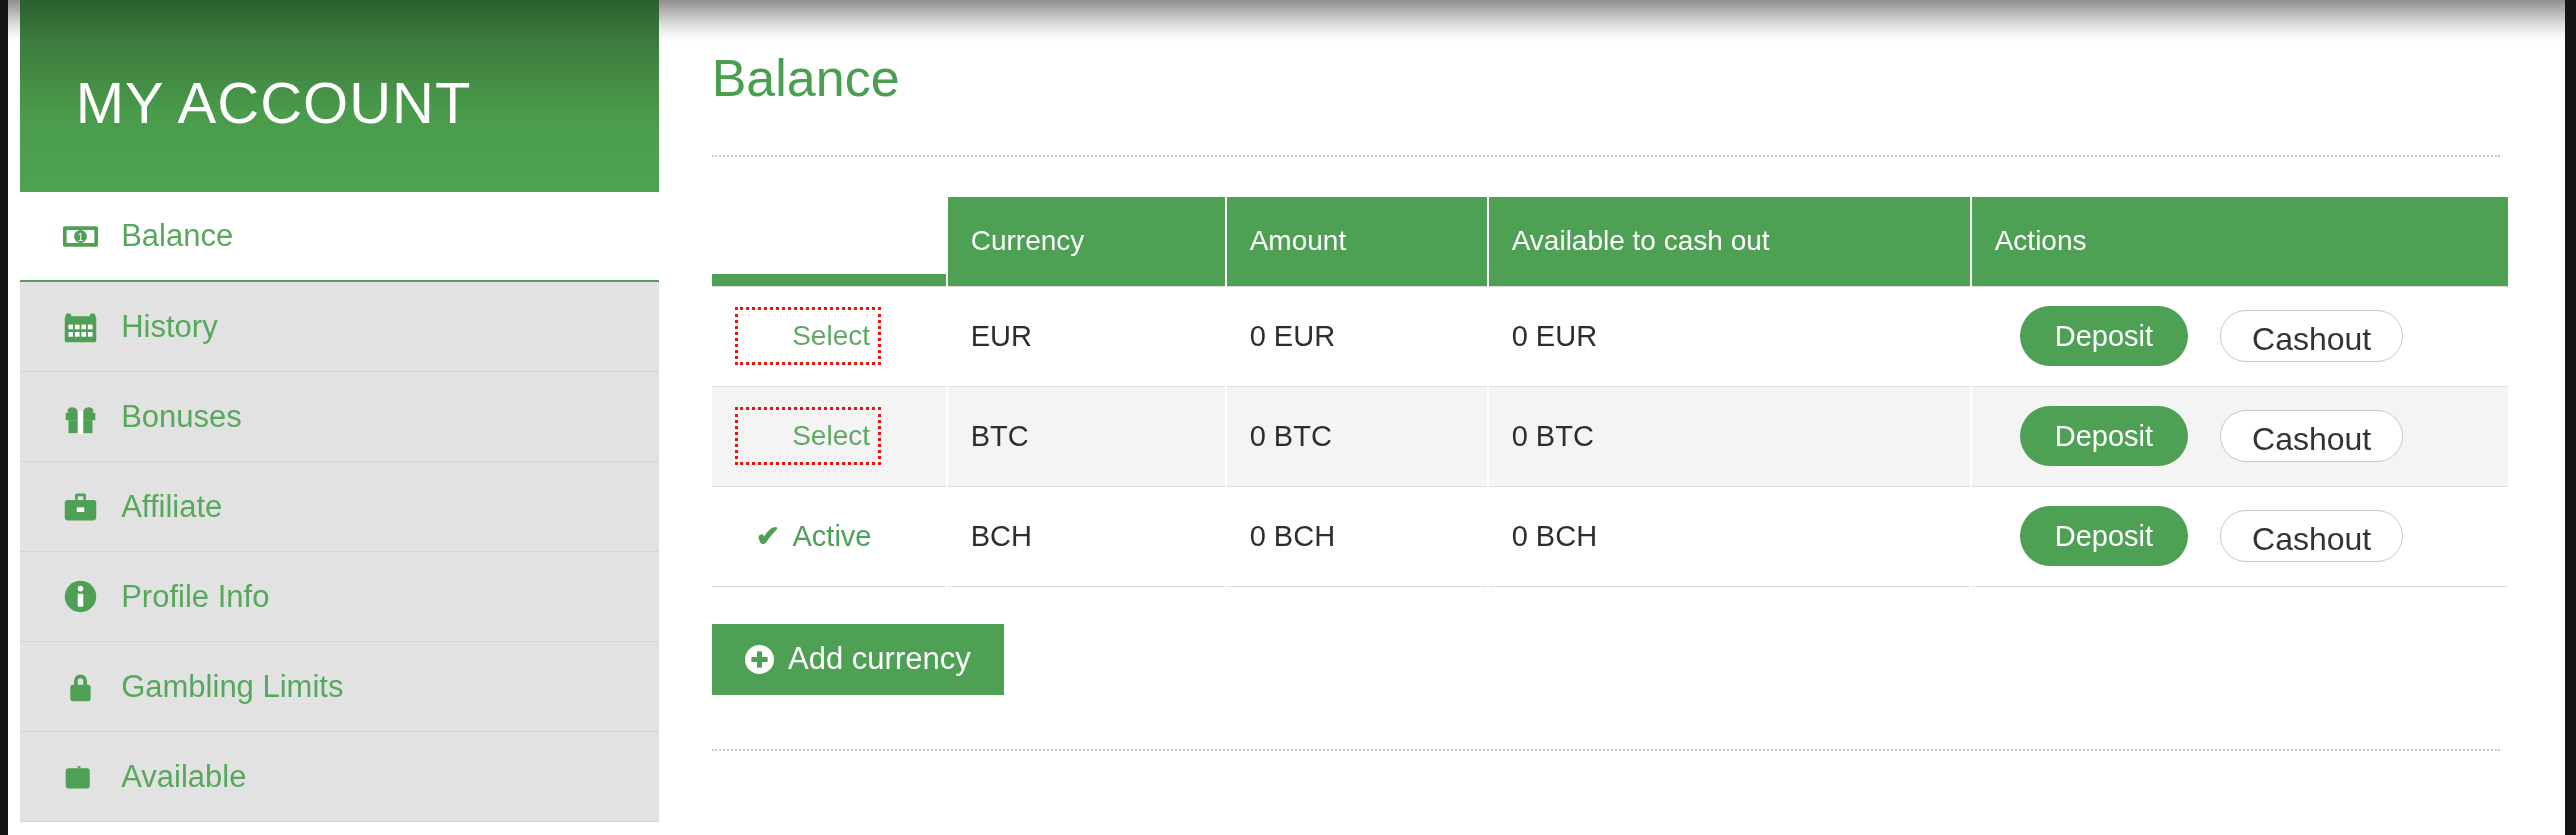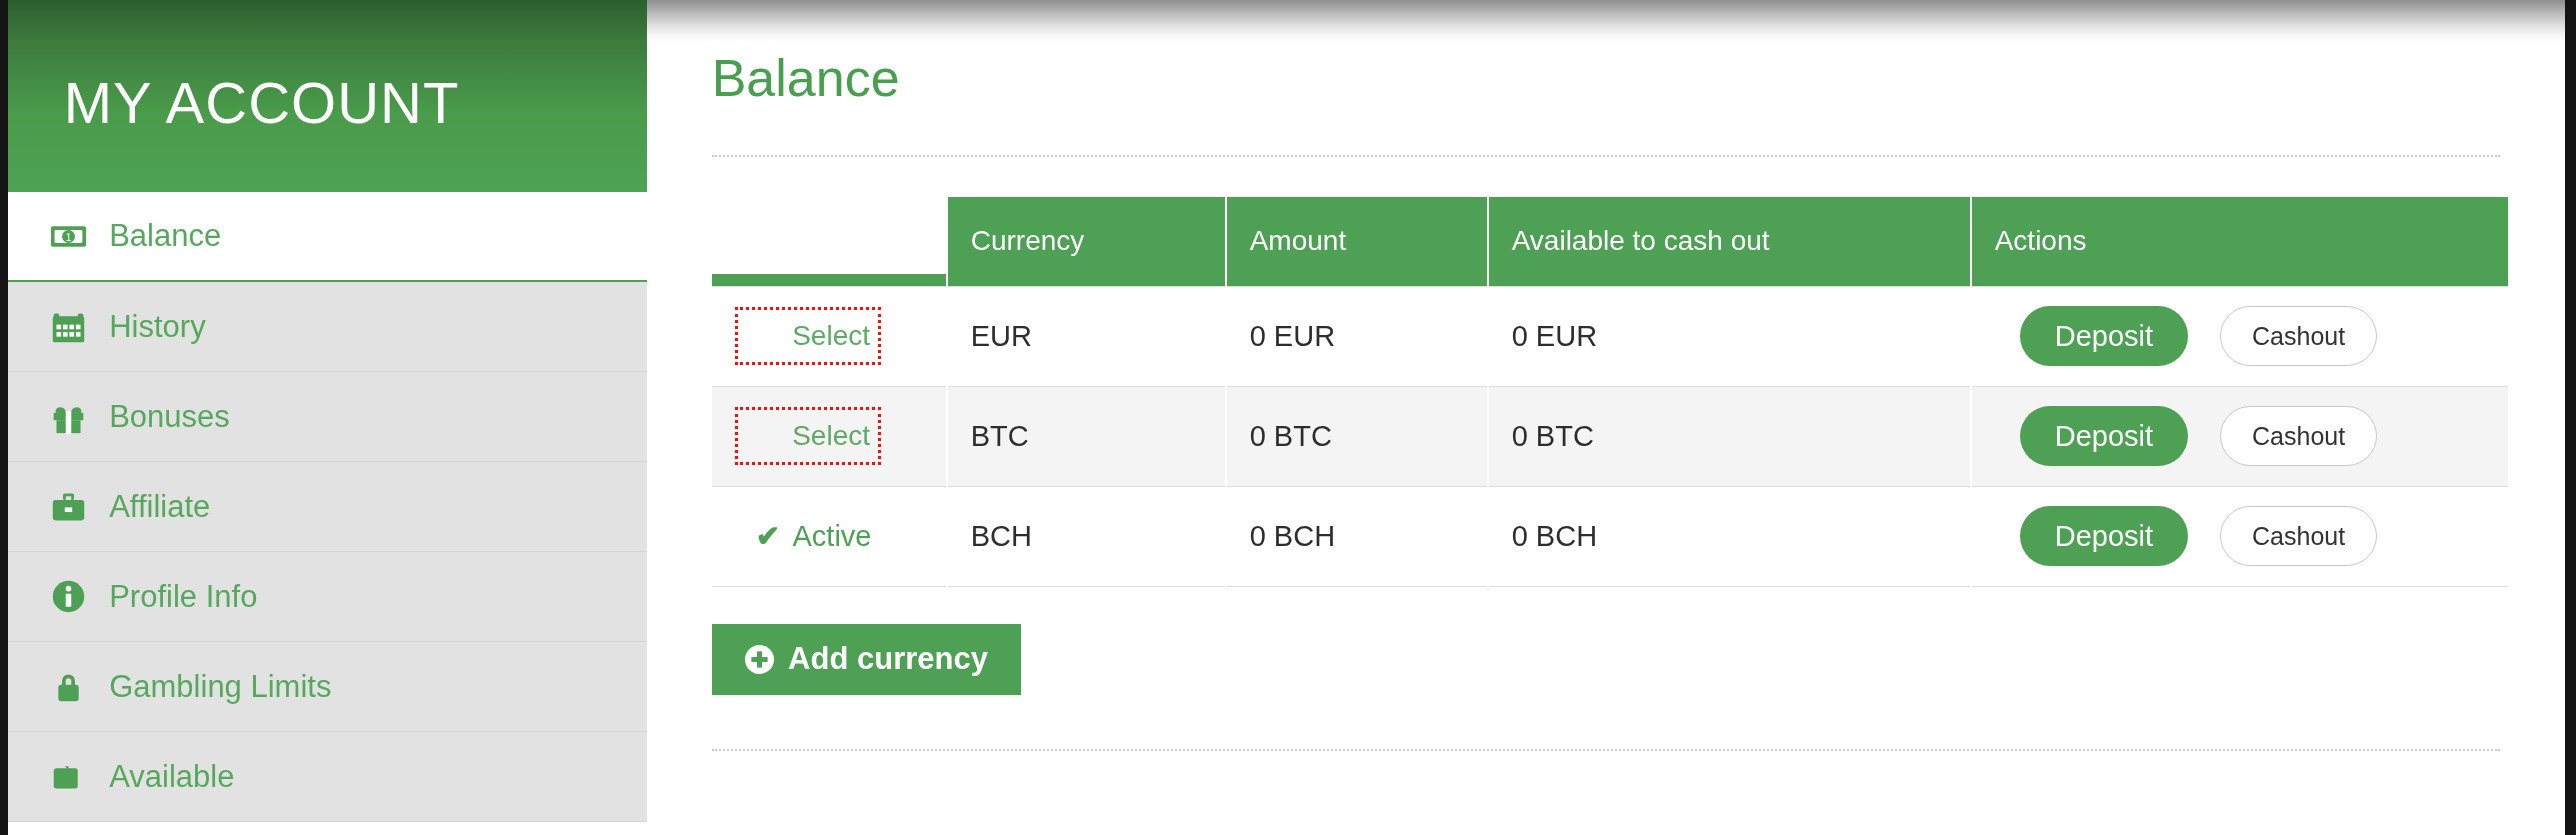--- a/index.html
+++ b/index.html
@@ -36,21 +36,21 @@
     width: 100%;
     height: 42px;
     background: linear-gradient(to bottom, #8f8f8f 0%, #b4b4b4 28%, #dddddd 58%, #f7f7f7 85%, #ffffff 100%);
     pointer-events: none;
     z-index: 5;
   }
 
   
   #sidebar {
     position: absolute;
-    left: 0; top: 0;
+    left: 12px; top: 0;
     width: 639px;
     height: 648px;
     background: #e2e2e2;
     z-index: 10;
   }
   #sidebar-header {
     height: 192px;
     background: linear-gradient(to bottom, #2b5f2e 0%, #3d7b3e 22%, #4a9c4b 60%, #4ea254 100%);
     display: flex;
     align-items: center;
@@ -214,40 +214,40 @@
     height: 60px;
     line-height: 60px;
     cursor: pointer;
     white-space: nowrap;
   }
   .btn-cashout {
     background: #ffffff;
     color: #333333;
     border: 1.9px solid #c8c8c8;
     border-radius: 962px;
-    font-size: 25px;
+    font-size: 32px;
     font-family: "Liberation Sans", sans-serif;
     padding: 0 31px;
-    height: 60px;
+    height: 52px;
     line-height: 56px;
     cursor: pointer;
     white-space: nowrap;
   }
 
   
   #add-currency-btn {
     display: inline-flex;
     align-items: center;
     gap: 14.4px;
     background: #4ea054;
     color: #ffffff;
     border: none;
     border-radius: 0;
     font-size: 31px;
-    font-weight: bold;
+    font-weight: normal;
     font-family: "Liberation Sans", sans-serif;
     height: 71px;
     padding: 16px 33px;
     margin-top: 37px;
     cursor: pointer;
   }
   #add-currency-btn .plus-circle {
     width: 29px; height: 29px;
     display: inline-block;
   }

